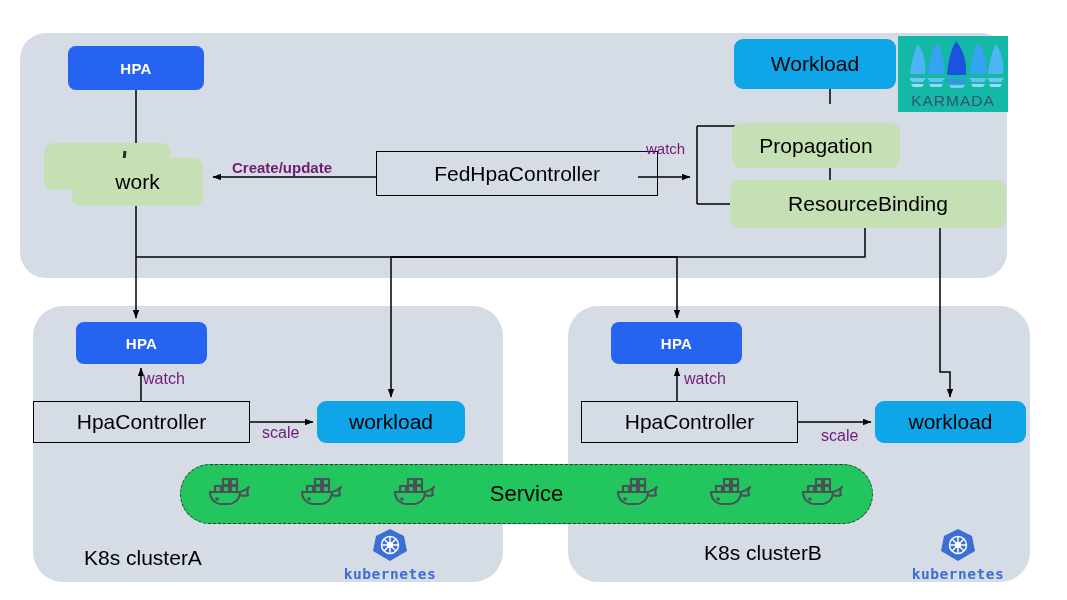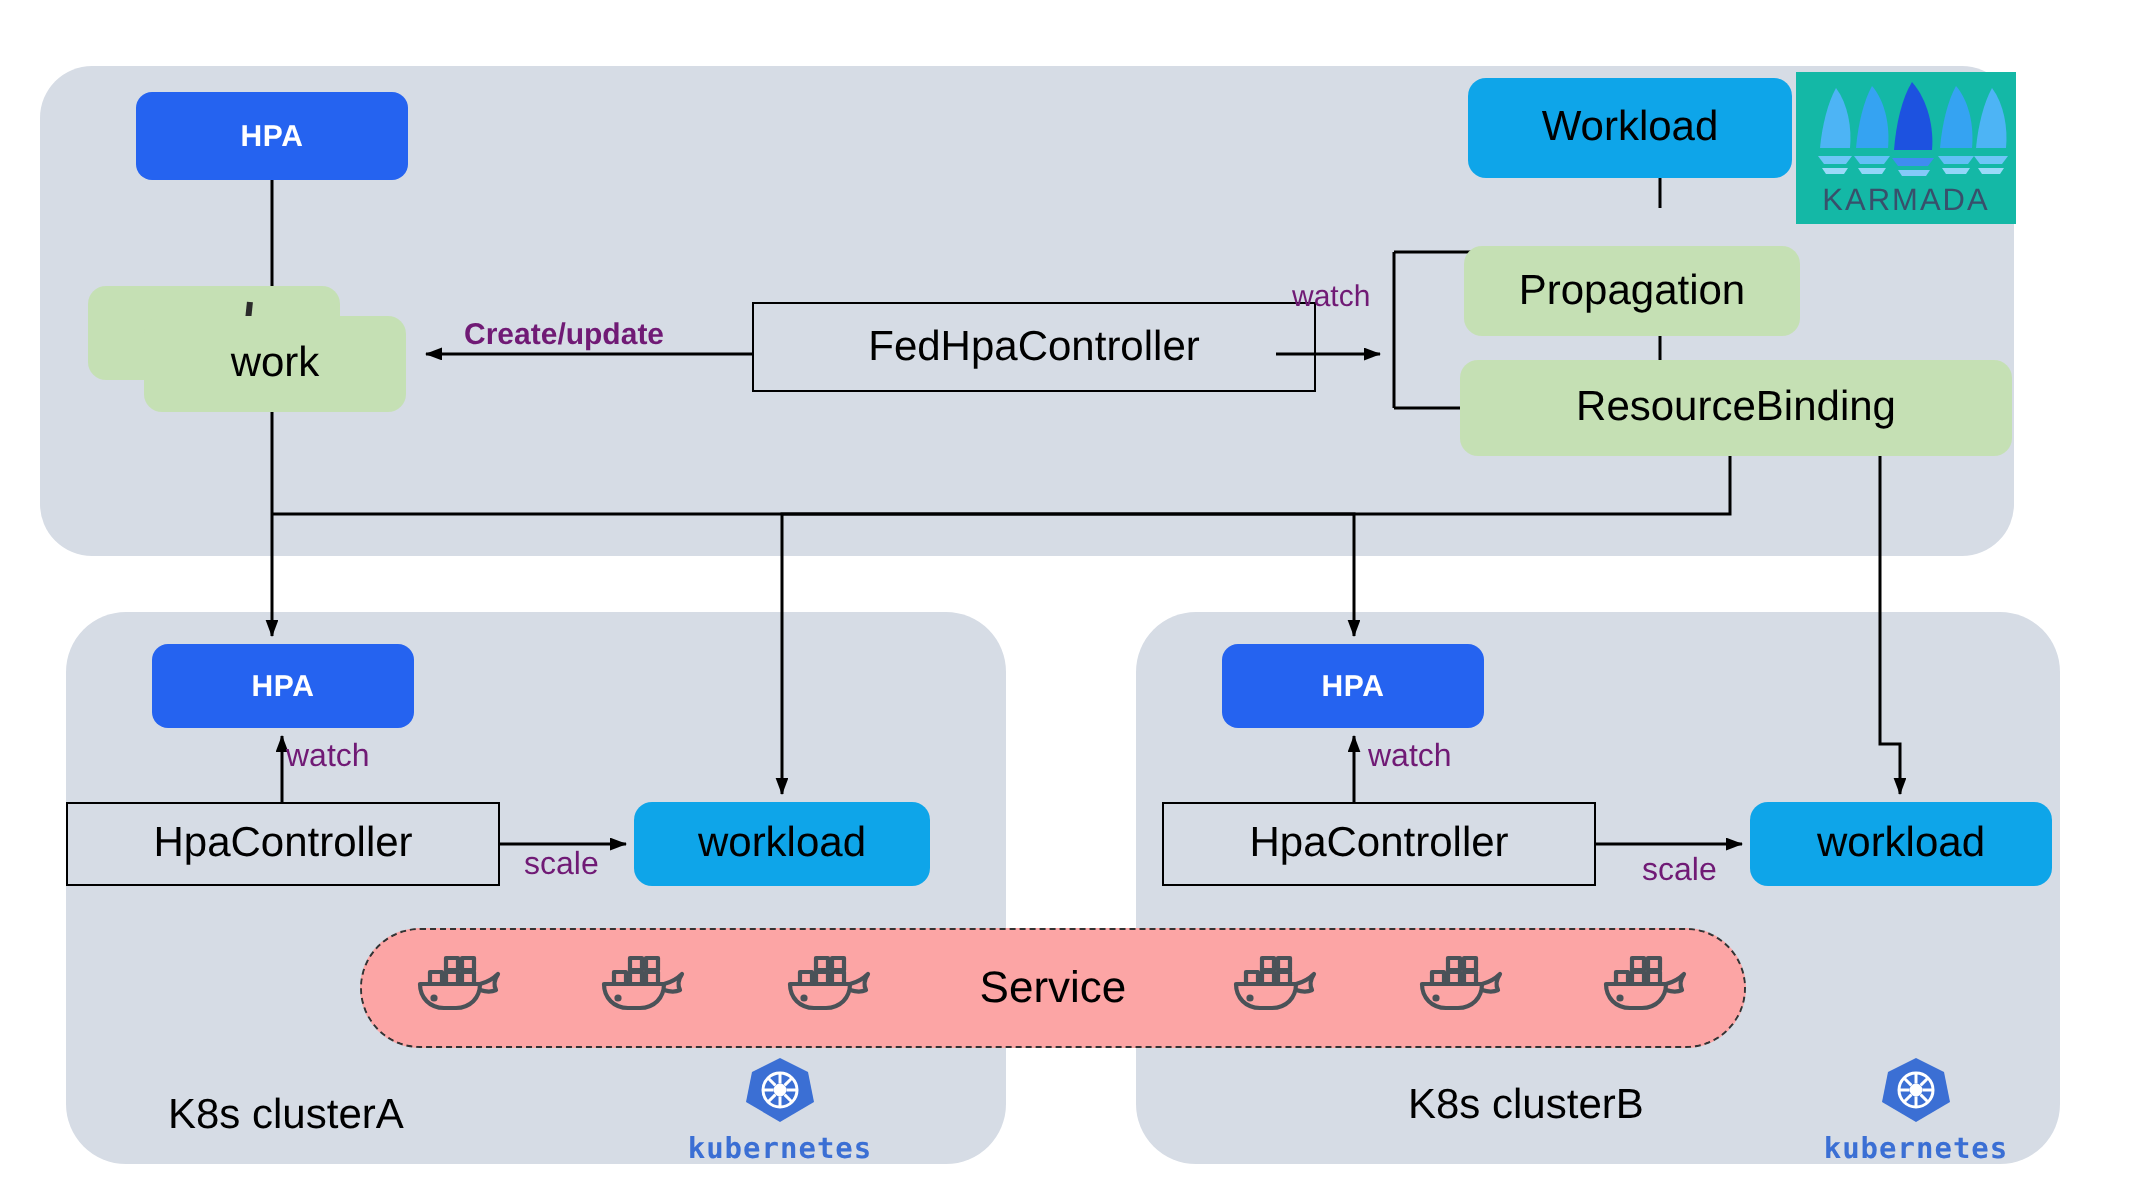--- a/index.html
+++ b/index.html
@@ -84,21 +84,21 @@
   #karmada-logo .kw { position: absolute; left: 0; top: 0; }
   #karmada-text {
     position: absolute; left: 0; right: 0; bottom: 2px;
     text-align: center; font-size: 15.5px; color: #38506b;
     font-family: "Liberation Sans", sans-serif; letter-spacing: 1px;
   }
 
   
   #service-band {
     position: absolute; left: 180px; top: 464px; width: 693px; height: 60px;
-    background: #fca5a5; border: 1.6px dashed #333; border-radius: 30px;
+    background: #22c55e; border: 1.6px dashed #333; border-radius: 30px;
     display: flex; align-items: center; justify-content: space-between;
     padding: 0 26px;
   }
   #service-band .whale { flex: 0 0 auto; }
   #service-label { font-size: 22px; color: #000; padding: 0 6px; }
 
   
   .k8s-badge { position: absolute; text-align: center; width: 120px; }
   .k8s-badge .k8s-name {
     font-family: "DejaVu Sans Mono", monospace;

